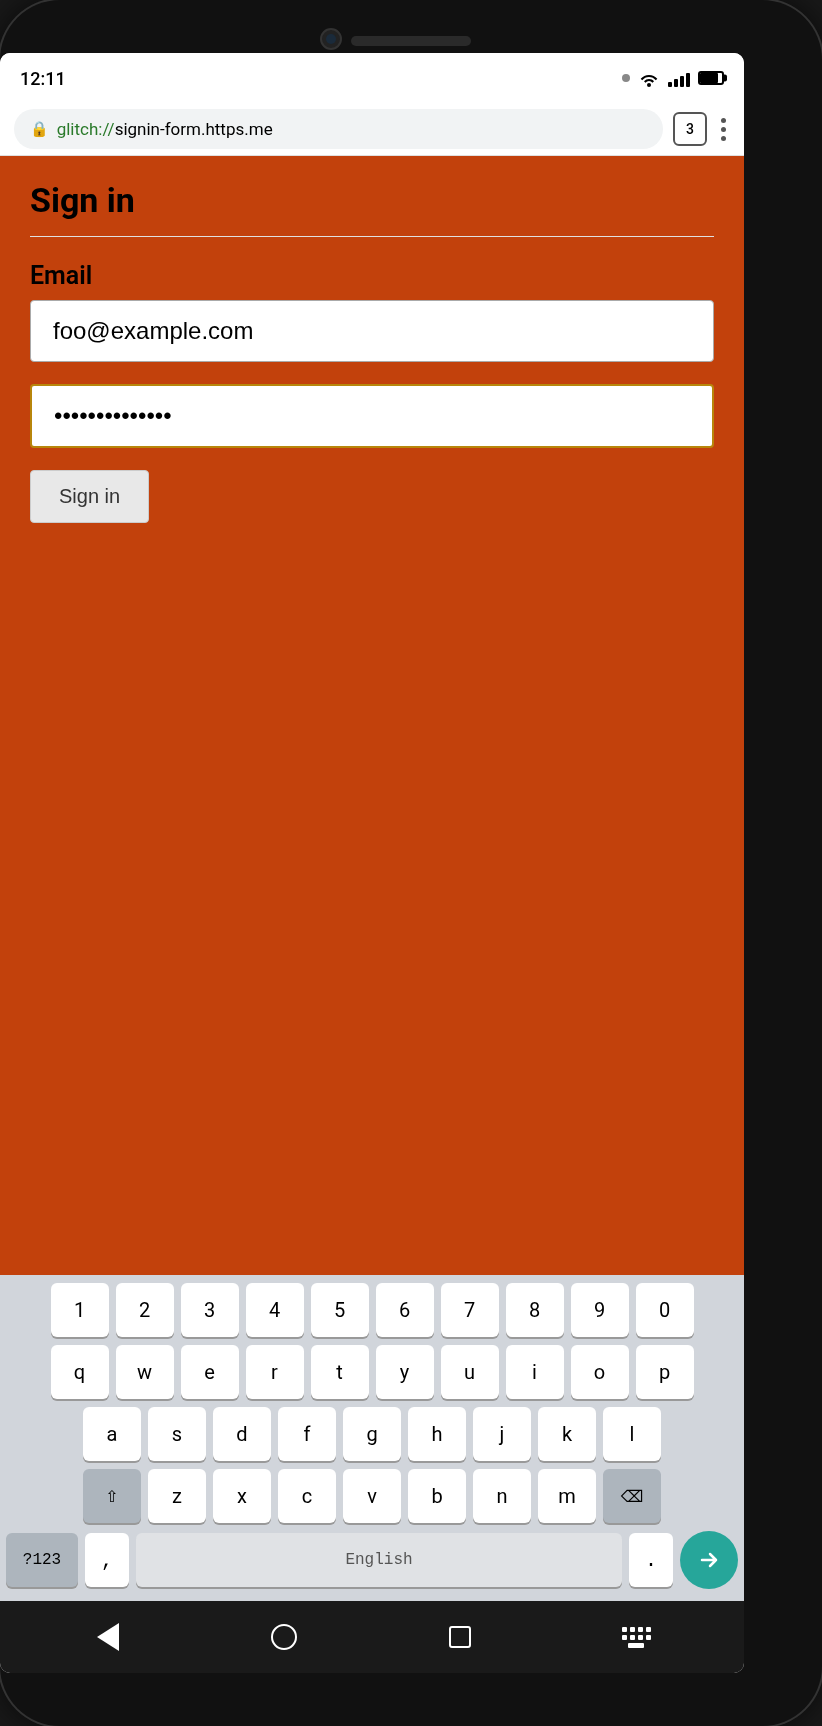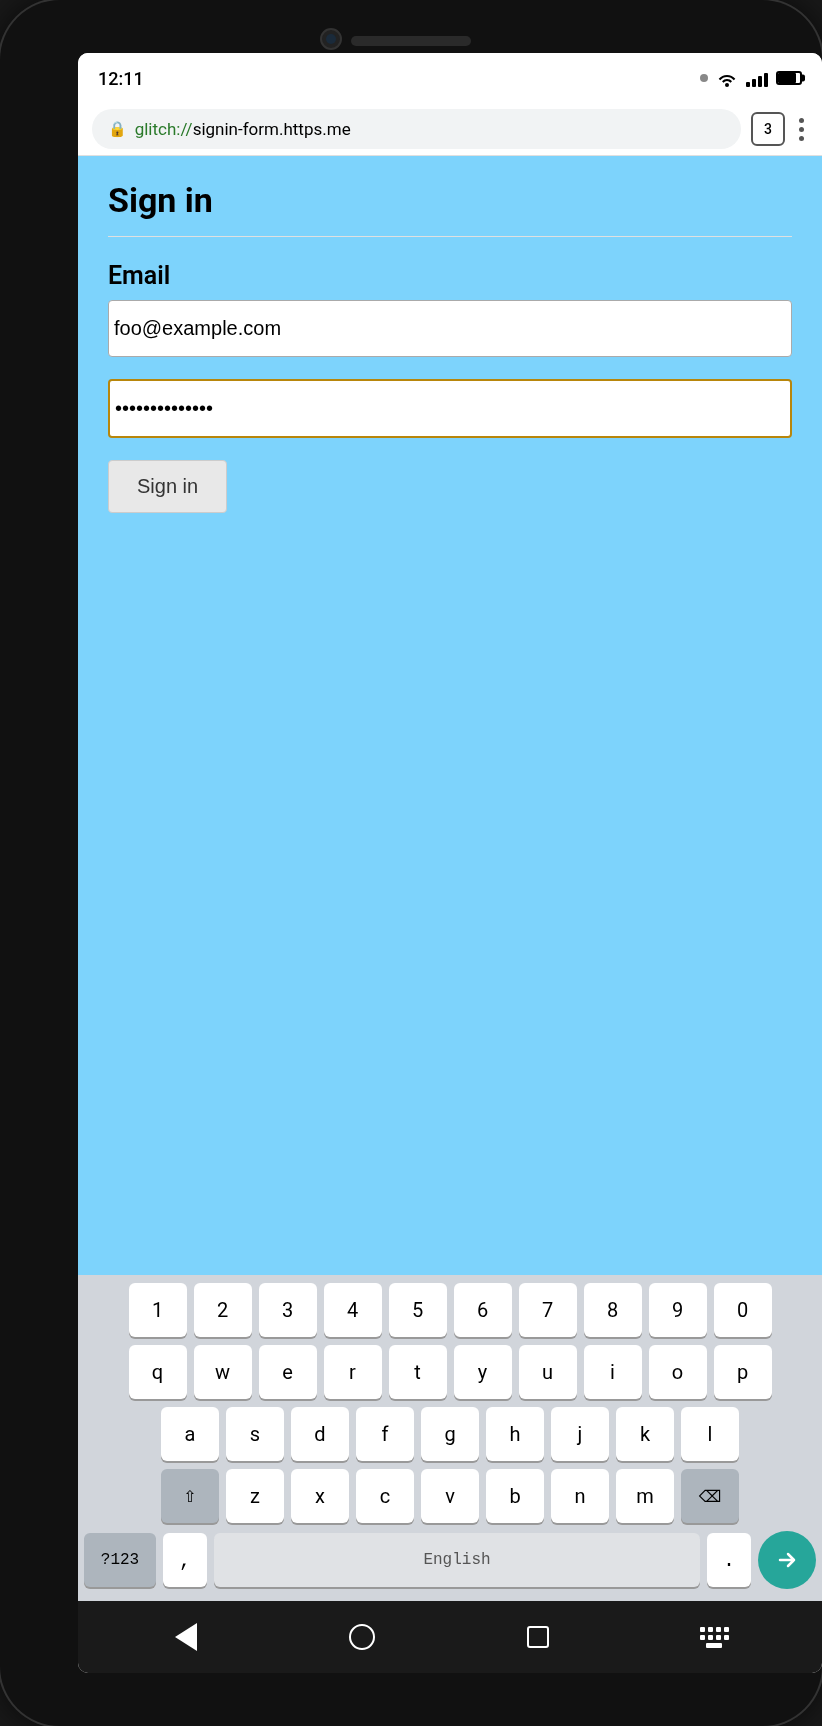--- a/index.html
+++ b/index.html
@@ -14,21 +14,21 @@
     }
 
     .phone {
       width: 822px;
       height: 1726px;
       background: #111;
       border-radius: 60px;
       position: relative;
       display: flex;
       flex-direction: column;
-      align-items: flex-end;
+      align-items: flex-start;
       box-shadow: 0 0 0 2px #333, 0 0 40px rgba(0,0,0,0.8);
       overflow: hidden;
     }
 
     
     .phone-speaker {
       position: absolute;
       top: 36px;
       left: 50%;
       transform: translateX(-50%);
@@ -208,21 +208,21 @@
       width: 5px;
       height: 5px;
       background: #555;
       border-radius: 50%;
     }
 
     
     .main-content {
       flex: 1;
       padding: 24px 30px;
-      background: #7dd3fc;
+      background: #c2410c;
       overflow-y: auto;
     }
 
     .page-title {
       font-size: 34px;
       font-weight: 700;
       color: #000;
       margin-bottom: 16px;
     }
 
@@ -235,22 +235,22 @@
     .form-label {
       font-size: 25px;
       font-weight: 600;
       color: #000;
       margin-bottom: 10px;
       display: block;
     }
 
     .form-input {
       width: 100%;
-      padding: 16px 5px;
-      font-size: 20px;
+      padding: 16px 22px;
+      font-size: 24px;
       border: 1.5px solid #aaa;
       border-radius: 4px;
       outline: none;
       margin-bottom: 22px;
       color: #000;
     }
 
     .password-input {
       border-color: #b8860b;
       border-width: 2px;

